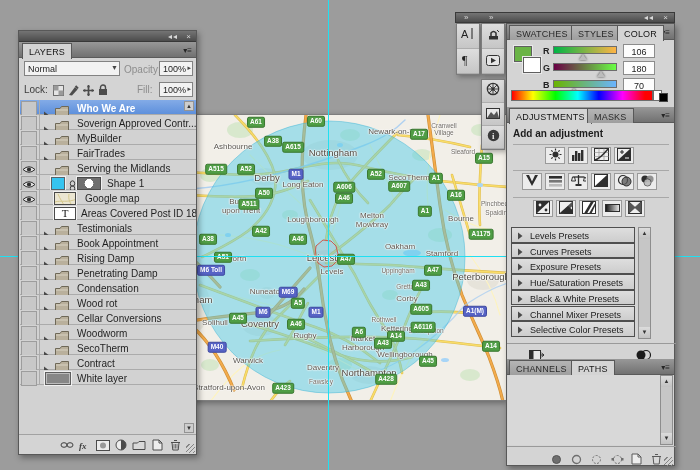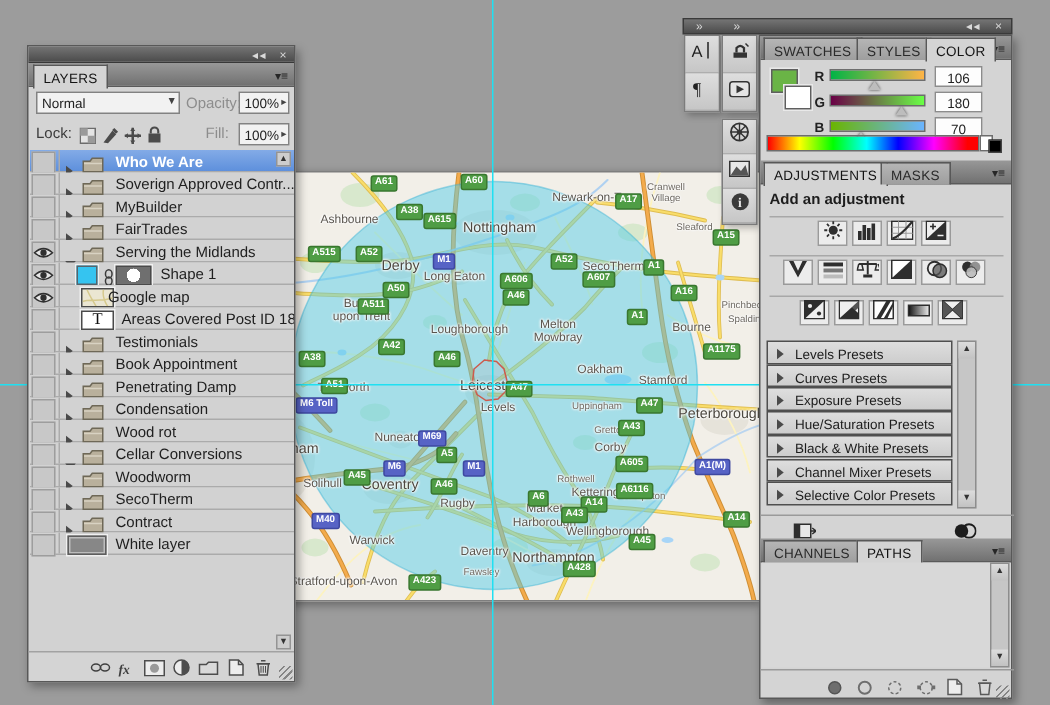--- a/index.html
+++ b/index.html
@@ -430,21 +430,21 @@
           <div class="well">
             <span><svg width="14" height="9">
                 <path d="M1 4.5 Q7 -1 13 4.5 Q7 10 1 4.5Z" fill="#e6e6e6" stroke="#303030"></path>
                 <circle cx="7" cy="4.5" r="2.1" fill="#303030"></circle>
               </svg></span>
           </div>
           <div class="sep"></div>
           <div class="thumb" style="left: 34px; width: 22px; background: rgb(235, 230, 210); border: 1px solid rgb(74, 74, 74); box-shadow: rgb(240, 240, 240) 0px 0px 0px 1px; overflow: hidden;"><svg width="22" height="13">
               <path d="M0 8 C6 6 12 9 22 5 M3 0 C5 5 8 9 10 13 M14 0 C13 5 15 9 18 13" stroke="#d6c98d" stroke-width="1" fill="none"></path>
             </svg></div>
-          <div class="lname" style="left: 52px;">Google map</div>
+          <div class="lname" style="left: 65px;">Google map</div>
         </div>
         <div class="lrow">
           <div class="well"></div>
           <div class="sep"></div>
           <div class="thumb" style="left: 34px; width: 22px; background: rgb(255, 255, 255); border: 1px solid rgb(74, 74, 74); box-shadow: rgb(240, 240, 240) 0px 0px 0px 1px; text-align: center; font-family: &quot;Liberation Serif&quot;, serif; font-size: 11px; line-height: 11px; color: rgb(17, 17, 17);">T</div>
           <div class="lname" style="left: 61px;">Areas Covered Post ID 18</div>
         </div>
         <div class="lrow">
           <div class="well"></div>
           <div class="sep"></div>
@@ -461,20 +461,32 @@
           <div class="well"></div>
           <div class="sep"></div>
           <div class="tri" style="left: 23px;"><svg width="6" height="8">
               <path d="M1 0.5 L5.5 4 L1 7.5Z" fill="#4a4a4a"></path>
             </svg></div>
           <div class="thumb" style="left: 34px; top: 3px;"><svg width="16" height="12">
               <path d="M1.5 3.5 H6 L7.5 1.5 H14.5 V10.5 H1.5Z" fill="#b9b09c" stroke="#6e6857"></path>
               <path d="M2 5 H14" stroke="#d8d2c2"></path>
             </svg></div>
           <div class="lname" style="left: 57px;">Book Appointment</div>
+        </div>
+        <div class="lrow">
+          <div class="well"></div>
+          <div class="sep"></div>
+          <div class="tri" style="left: 23px;"><svg width="6" height="8">
+              <path d="M1 0.5 L5.5 4 L1 7.5Z" fill="#4a4a4a"></path>
+            </svg></div>
+          <div class="thumb" style="left: 34px; top: 3px;"><svg width="16" height="12">
+              <path d="M1.5 3.5 H6 L7.5 1.5 H14.5 V10.5 H1.5Z" fill="#b9b09c" stroke="#6e6857"></path>
+              <path d="M2 5 H14" stroke="#d8d2c2"></path>
+            </svg></div>
+          <div class="lname" style="left: 57px;">Rising Damp</div>
         </div>
         <div class="lrow">
           <div class="well"></div>
           <div class="sep"></div>
           <div class="tri" style="left: 23px;"><svg width="6" height="8">
               <path d="M1 0.5 L5.5 4 L1 7.5Z" fill="#4a4a4a"></path>
             </svg></div>
           <div class="thumb" style="left: 34px; top: 3px;"><svg width="16" height="12">
               <path d="M1.5 3.5 H6 L7.5 1.5 H14.5 V10.5 H1.5Z" fill="#b9b09c" stroke="#6e6857"></path>
               <path d="M2 5 H14" stroke="#d8d2c2"></path>

